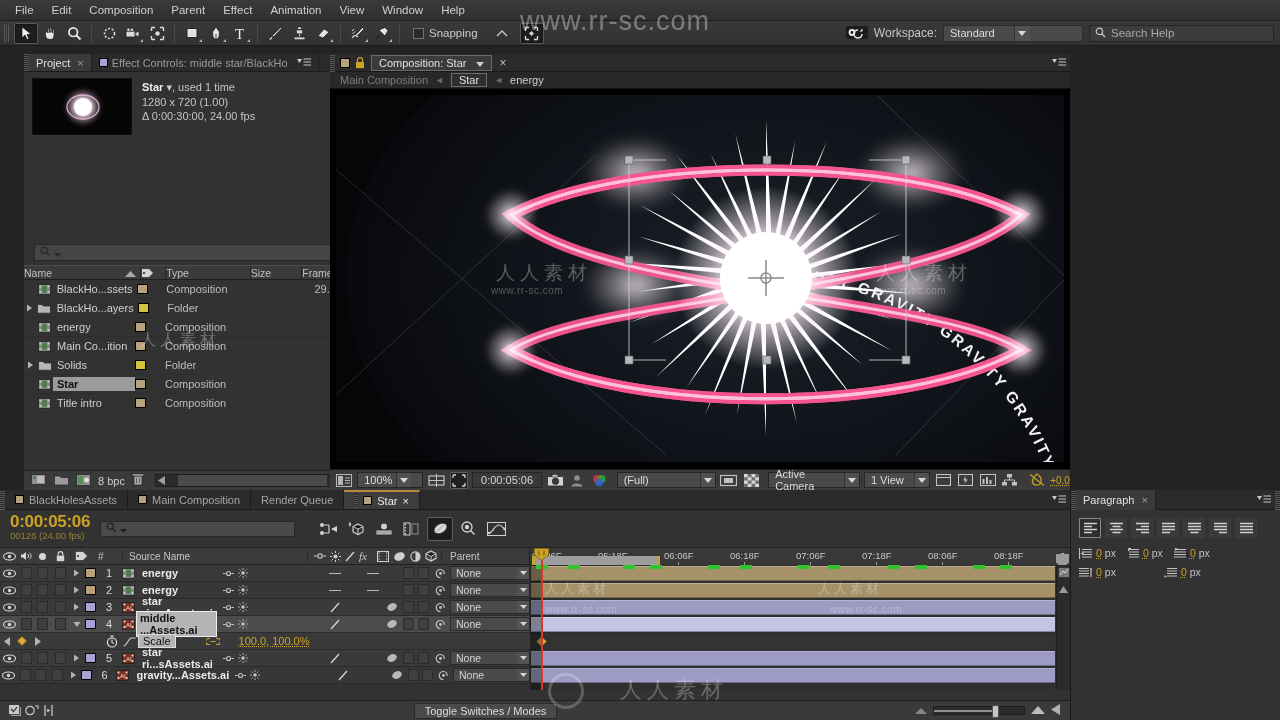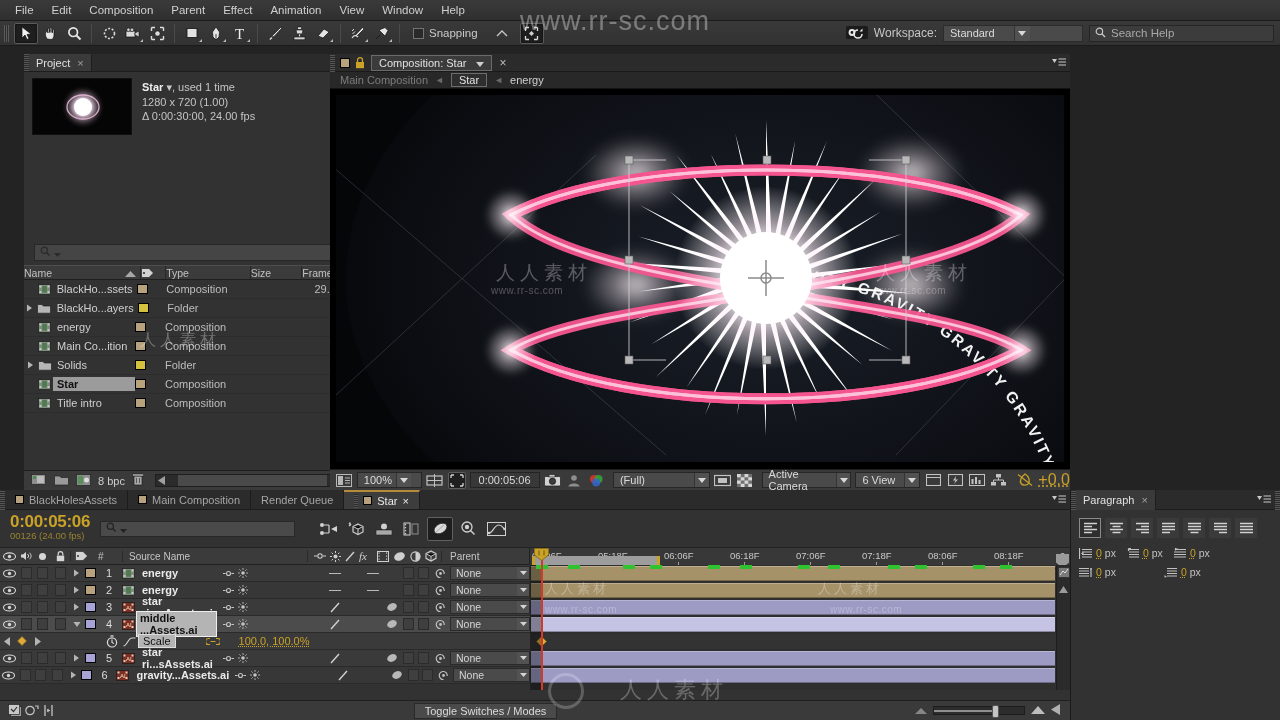--- a/index.html
+++ b/index.html
@@ -343,20 +343,30 @@
     </div>
   </div>
   <div class="wm wm-top">www.rr-sc.com</div>
 
   <div class="panel" id="projectPanel">
     <div class="ptabs">
       <div class="grip"></div>
       <div class="ptab active">
         <span>Project</span>
         <span class="x">×</span>
+      </div>
+      <div class="ptab">
+        <span class="dot" style="background:#a8a3d6"></span>
+        <span>Effect Controls: middle star/BlackHo</span>
+        <span style="margin-left:5px">
+          <svg width="14" height="9" viewBox="0 0 14 9">
+              <path d="M0 1 L5 1 L2.5 5 Z" fill="#c9c9c9"></path>
+              <path d="M6.5 1 H14 M6.5 4 H14 M6.5 7 H14" stroke="#c9c9c9" stroke-width="1.2"></path>
+            </svg>
+        </span>
       </div>
       <div class="grip" style="margin-left:auto"></div>
     </div>
 
     <div class="proj-head">
       <div class="thumb">
         <svg width="100" height="57" viewBox="0 0 100 57">
           <rect width="100" height="57" fill="#050505"></rect>
           <defs>
             <radialGradient id="tg1" cx="50%" cy="50%" r="50%">
@@ -854,21 +864,21 @@
       </span>
       <div class="cf-sel" style="width:100px;margin-left:4px">
         <span>Active Camera</span>
         <span class="arrowbx" style="margin-left:auto">
           <svg width="8" height="5" viewBox="0 0 8 5">
               <path d="M0 0 L8 0 L4 5 Z" fill="#d8d8d8"></path>
             </svg>
         </span>
       </div>
       <div class="cf-sel" style="width:72px">
-        <span>6 View</span>
+        <span>1 View</span>
         <span class="arrowbx" style="margin-left:auto">
           <svg width="8" height="5" viewBox="0 0 8 5">
               <path d="M0 0 L8 0 L4 5 Z" fill="#d8d8d8"></path>
             </svg>
         </span>
       </div>
       <span class="cf-ic">
         <svg width="15" height="12" viewBox="0 0 15 12">
             <rect x="0.5" y="0.5" width="14" height="11" fill="none" stroke="#c2c2c2" stroke-width="1.1"></rect>
             <line x1="0.5" y1="3.5" x2="14.5" y2="3.5" stroke="#c2c2c2"></line>
@@ -895,21 +905,21 @@
             <rect x="10" y="8" width="5" height="3.5" fill="#c2c2c2"></rect>
             <path d="M7.5 3.5 V6 M2.5 8 V6 H12.5 V8" stroke="#c2c2c2" fill="none"></path>
           </svg>
       </span>
       <span class="cf-ic" style="margin-left:5px">
         <svg width="16" height="14" viewBox="0 0 16 14">
             <path d="M8 1 C11 3 13 6 12 10 C10.5 12.5 6 13 4 10.5 C2.5 8 4 4 8 1 Z" fill="none" stroke="#c9a227" stroke-width="1.3"></path>
             <line x1="1" y1="1.5" x2="15" y2="12.5" stroke="#c9a227" stroke-width="1.2"></line>
           </svg>
       </span>
-      <span style="color:#c9a227;text-decoration:underline dotted;font-size:16px">+0.0</span>
+      <span style="color:#c9a227;text-decoration:underline dotted;font-size:10px">+0.0</span>
     </div>
   </div>
 
   <div class="panel" id="timelinePanel">
     <div class="tl-tabs">
       <div class="grip" style="height:20px"></div>
       <div class="tl-tab">
         <span style="width:9px;height:9px;background:#b8a27e;border:1px solid #000"></span>
         <span>BlackHolesAssets</span>
       </div>

